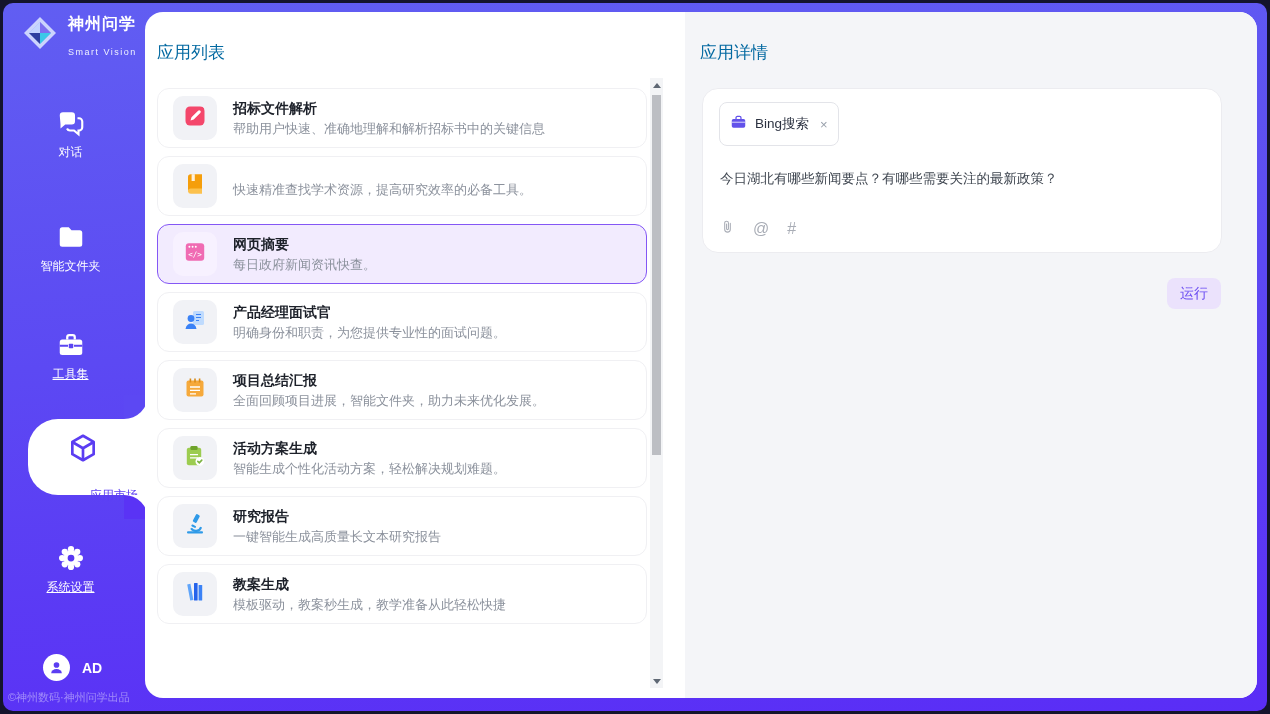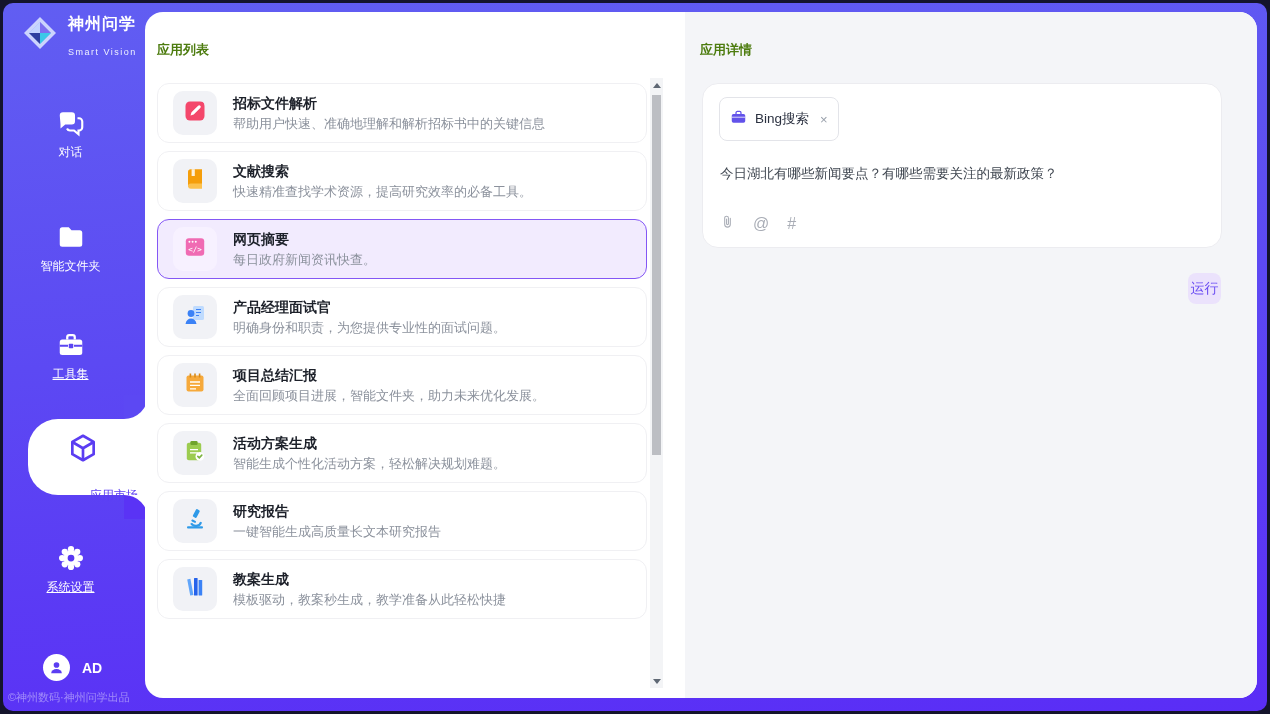--- a/index.html
+++ b/index.html
@@ -33,21 +33,21 @@
   .user-row { position:absolute; left:40px; bottom:30px; display:flex; align-items:center; gap:12px; }
   .avatar { width:27px; height:27px; border-radius:50%; background:#fff; display:flex; align-items:center; justify-content:center; }
   .user-initials { color:#fff; font-size:14px;font-weight:bold; }
   .copyright { position:absolute; left:5px; bottom:6px; color:rgba(255,255,255,.42); font-size:11px; white-space:nowrap; }
 
   
   .panel { position:absolute; left:142px; top:9px; right:10px; bottom:13px;
            background:#fff; border-radius:18px; display:flex; overflow:hidden; }
 
   .list-section { width:540px; position:relative; flex:none; }
-  .section-title { font-size:13px; font-weight:700; color:#4d7c0f; }
+  .section-title { font-size:17px; font-weight:400; color:#0369a1; }
   .list-section .section-title { padding:29px 0 0 12px; }
 
   .cards { display:flex; flex-direction:column; gap:8px; margin-top:24px; padding:0 38px 0 12px; }
   .card { height:60px; flex:none; background:#fff; border:1px solid #f0f0f3; border-radius:12px;
           display:flex; align-items:center; gap:16px; padding:0 12px 0 15px; cursor:pointer; }
   .card.selected { background:#f2ebfe; border:1.5px solid #8457f5; }
   .icon-box { width:44px; height:44px; flex:none; border-radius:10px; background:#f1f2f6;
               display:flex; align-items:center; justify-content:center; }
   .card.selected .icon-box { background:#f7f1ff; }
   .app-title { font-size:14px; font-weight:700; color:#1d212a; line-height:1; }
@@ -66,21 +66,21 @@
 
   .input-card { margin:24px 35px 0 17px; height:165px; background:#fff; border:1px solid #ececf0;
                 border-radius:16px; position:relative; padding:13px 16px; }
   .tool-tag { display:inline-flex; align-items:center; gap:8px; height:44px; padding:0 10px;
               border:1px solid #e3e4e9; border-radius:8px; background:#fff; }
   .tool-tag .tag-label { font-size:13.5px; color:#2b3140; }
   .tool-tag .tag-close { font-size:13px; color:#99a0ab; margin-left:3px; cursor:pointer; }
   .query-text { margin-top:24px; margin-left:1px; font-size:13.5px; color:#3f4650; }
   .input-icons { position:absolute; left:17px; bottom:13px; display:flex; align-items:center; gap:18px; color:#a9adb6; }
   .input-icons .txt-ico { font-size:16px; color:#a9adb6; cursor:pointer; line-height:1; }
-  .run-btn { align-self:flex-end; margin:25px 36px 0 0; width:33px; height:31px; border:none;
+  .run-btn { align-self:flex-end; margin:25px 36px 0 0; width:54px; height:31px; border:none;
              background:#ebe2fc; color:#6a4cf2; font-size:14px; border-radius:8px; cursor:pointer;
              font-family:inherit; }
 </style>
 </head>
 <body>
 
 <div class="app-bg">
 
   <div class="sidebar">
 
@@ -203,21 +203,20 @@
   </div>
           <div class="card">
     <span class="icon-box">
       <span class="app-ico"><svg width="24" height="24" viewBox="0 0 24 24">
                   <path d="M5 5A2.8 2.8 0 0 1 7.8 2.2H19v15.2H7.8A2.8 2.8 0 0 0 5 20.2z" fill="#f59e0b"></path>
                   <path d="M5 19.4a2.8 2.8 0 0 1 2.8-2.8H19v5.2H7.8A2.8 2.8 0 0 1 5 19.4z" fill="#fcc14d"></path>
                   <rect x="8.6" y="2.2" width="3.2" height="6.8" fill="#fff" opacity=".85"></rect>
                 </svg></span>
     </span>
     <span>
-      <div class="app-title">文献搜索</div>
       <div class="app-desc">快速精准查找学术资源，提高研究效率的必备工具。</div>
     </span>
   </div>
           <div class="card selected">
     <span class="icon-box">
       <span class="app-ico"><svg width="24" height="24" viewBox="0 0 24 24">
                   <rect x="2.8" y="3.2" width="18.4" height="17.6" rx="3" fill="#f06bb3"></rect>
                   <circle cx="6.4" cy="6.8" r=".95" fill="#fff"></circle>
                   <circle cx="9.6" cy="6.8" r=".95" fill="#fff"></circle>
                   <circle cx="12.8" cy="6.8" r=".95" fill="#fff"></circle>

